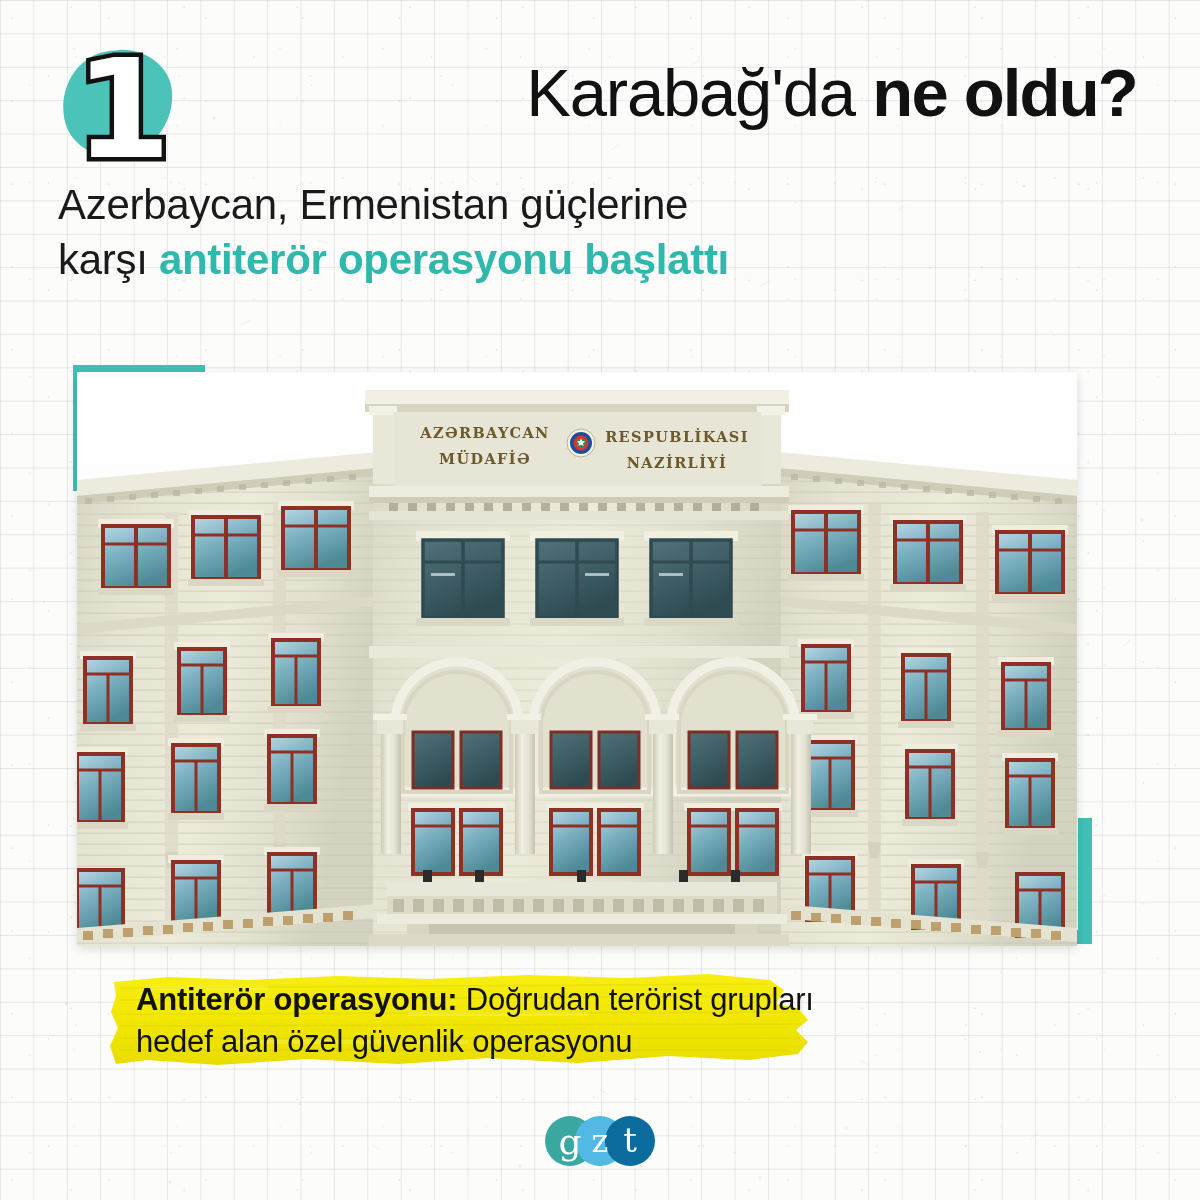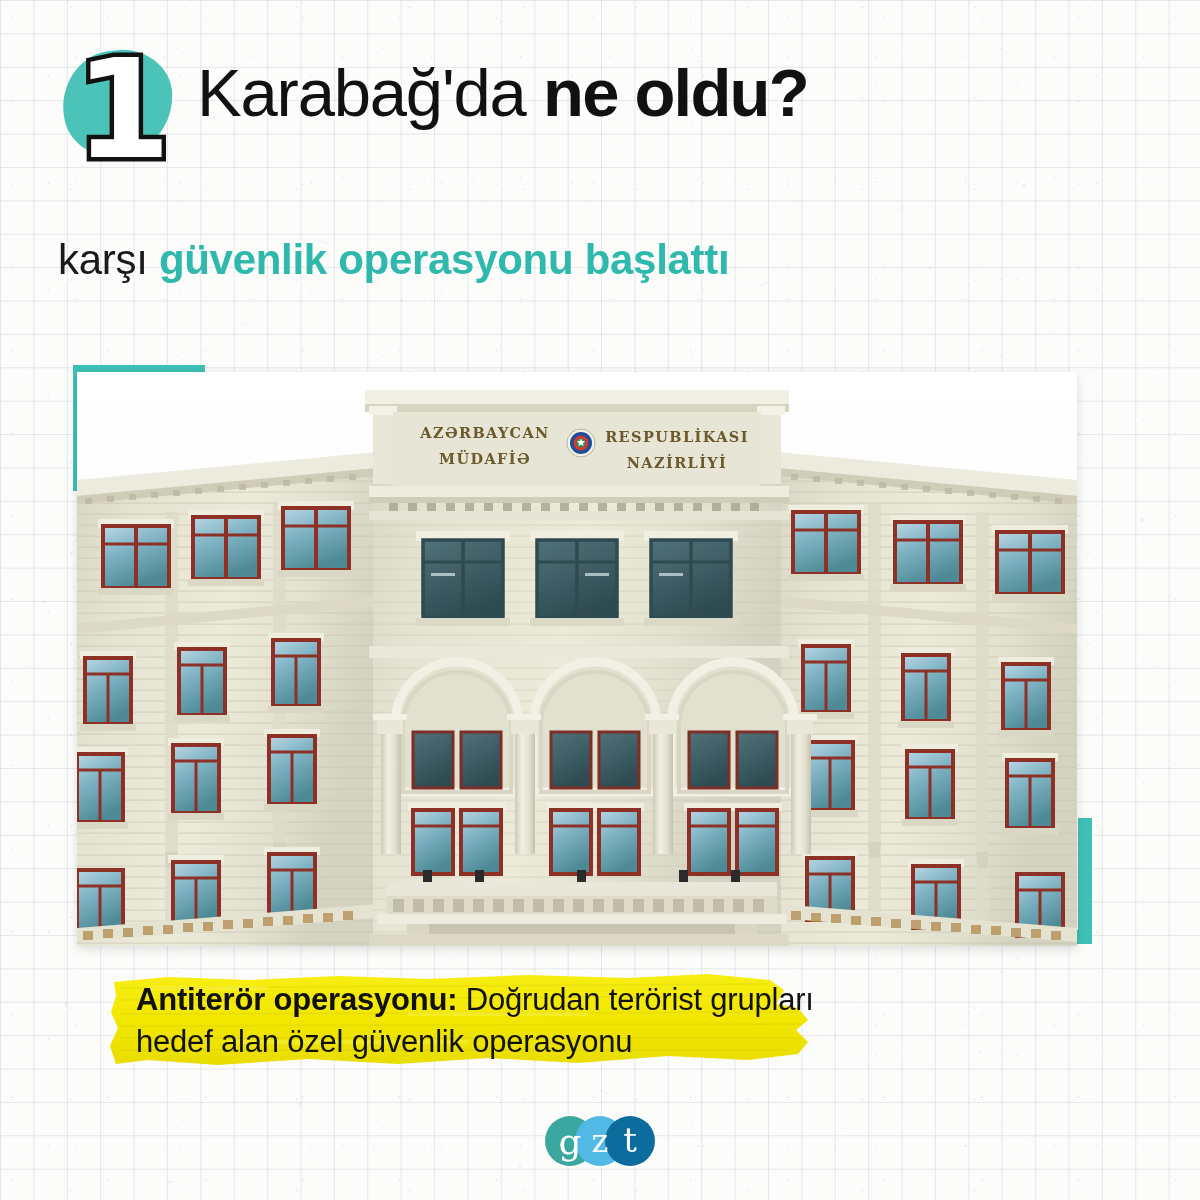--- a/index.html
+++ b/index.html
@@ -96,20 +96,21 @@
   }
   #main-title {
     margin: 0;
     font-family: "Liberation Sans", sans-serif;
     font-size: 67px;
     line-height: 82px;
     letter-spacing: -1.2px;
     color: #111111;
     font-weight: 400;
     white-space: nowrap;
+    text-align: right;
   }
   #main-title .bold { font-weight: 700; letter-spacing: -1.8px; }
 
   #subtitle {
     position: absolute;
     left: 2px;
     top: 135px;
     width: 950px;
     margin: 0;
     font-family: "Liberation Sans", sans-serif;
@@ -244,21 +245,21 @@
         <path d="M57 2 C81 0 108 17 110 43 C112 70 97 96 70 106 C44 115 13 103 4 77
                  C-4 52 6 22 29 9 C37 4 47 3 57 2 Z" fill="#4cc3b8"></path>
       </svg>
       <div id="badge-numeral">1</div>
     </div>
 
     <div id="title-block">
       <h1 id="main-title"><span>Karabağ'da </span><span class="bold">ne oldu?</span></h1>
     </div>
 
-    <p id="subtitle"><br><span>karşı </span><span class="accent">güvenlik operasyonu başlattı</span></p>
+    <p id="subtitle"><span>Azerbaycan, Ermenistan güçlerine</span><br><span>karşı </span><span class="accent">antiterör operasyonu başlattı</span></p>
   </div>
 
   <div id="photo-zone">
 
     <div class="corner-bracket" id="bracket-tl"></div>
     <div class="corner-bracket" id="bracket-br"></div>
 
     <div id="photo-frame">
       <svg id="photo-svg" viewBox="0 0 1000 574" preserveAspectRatio="none">
         <defs>

